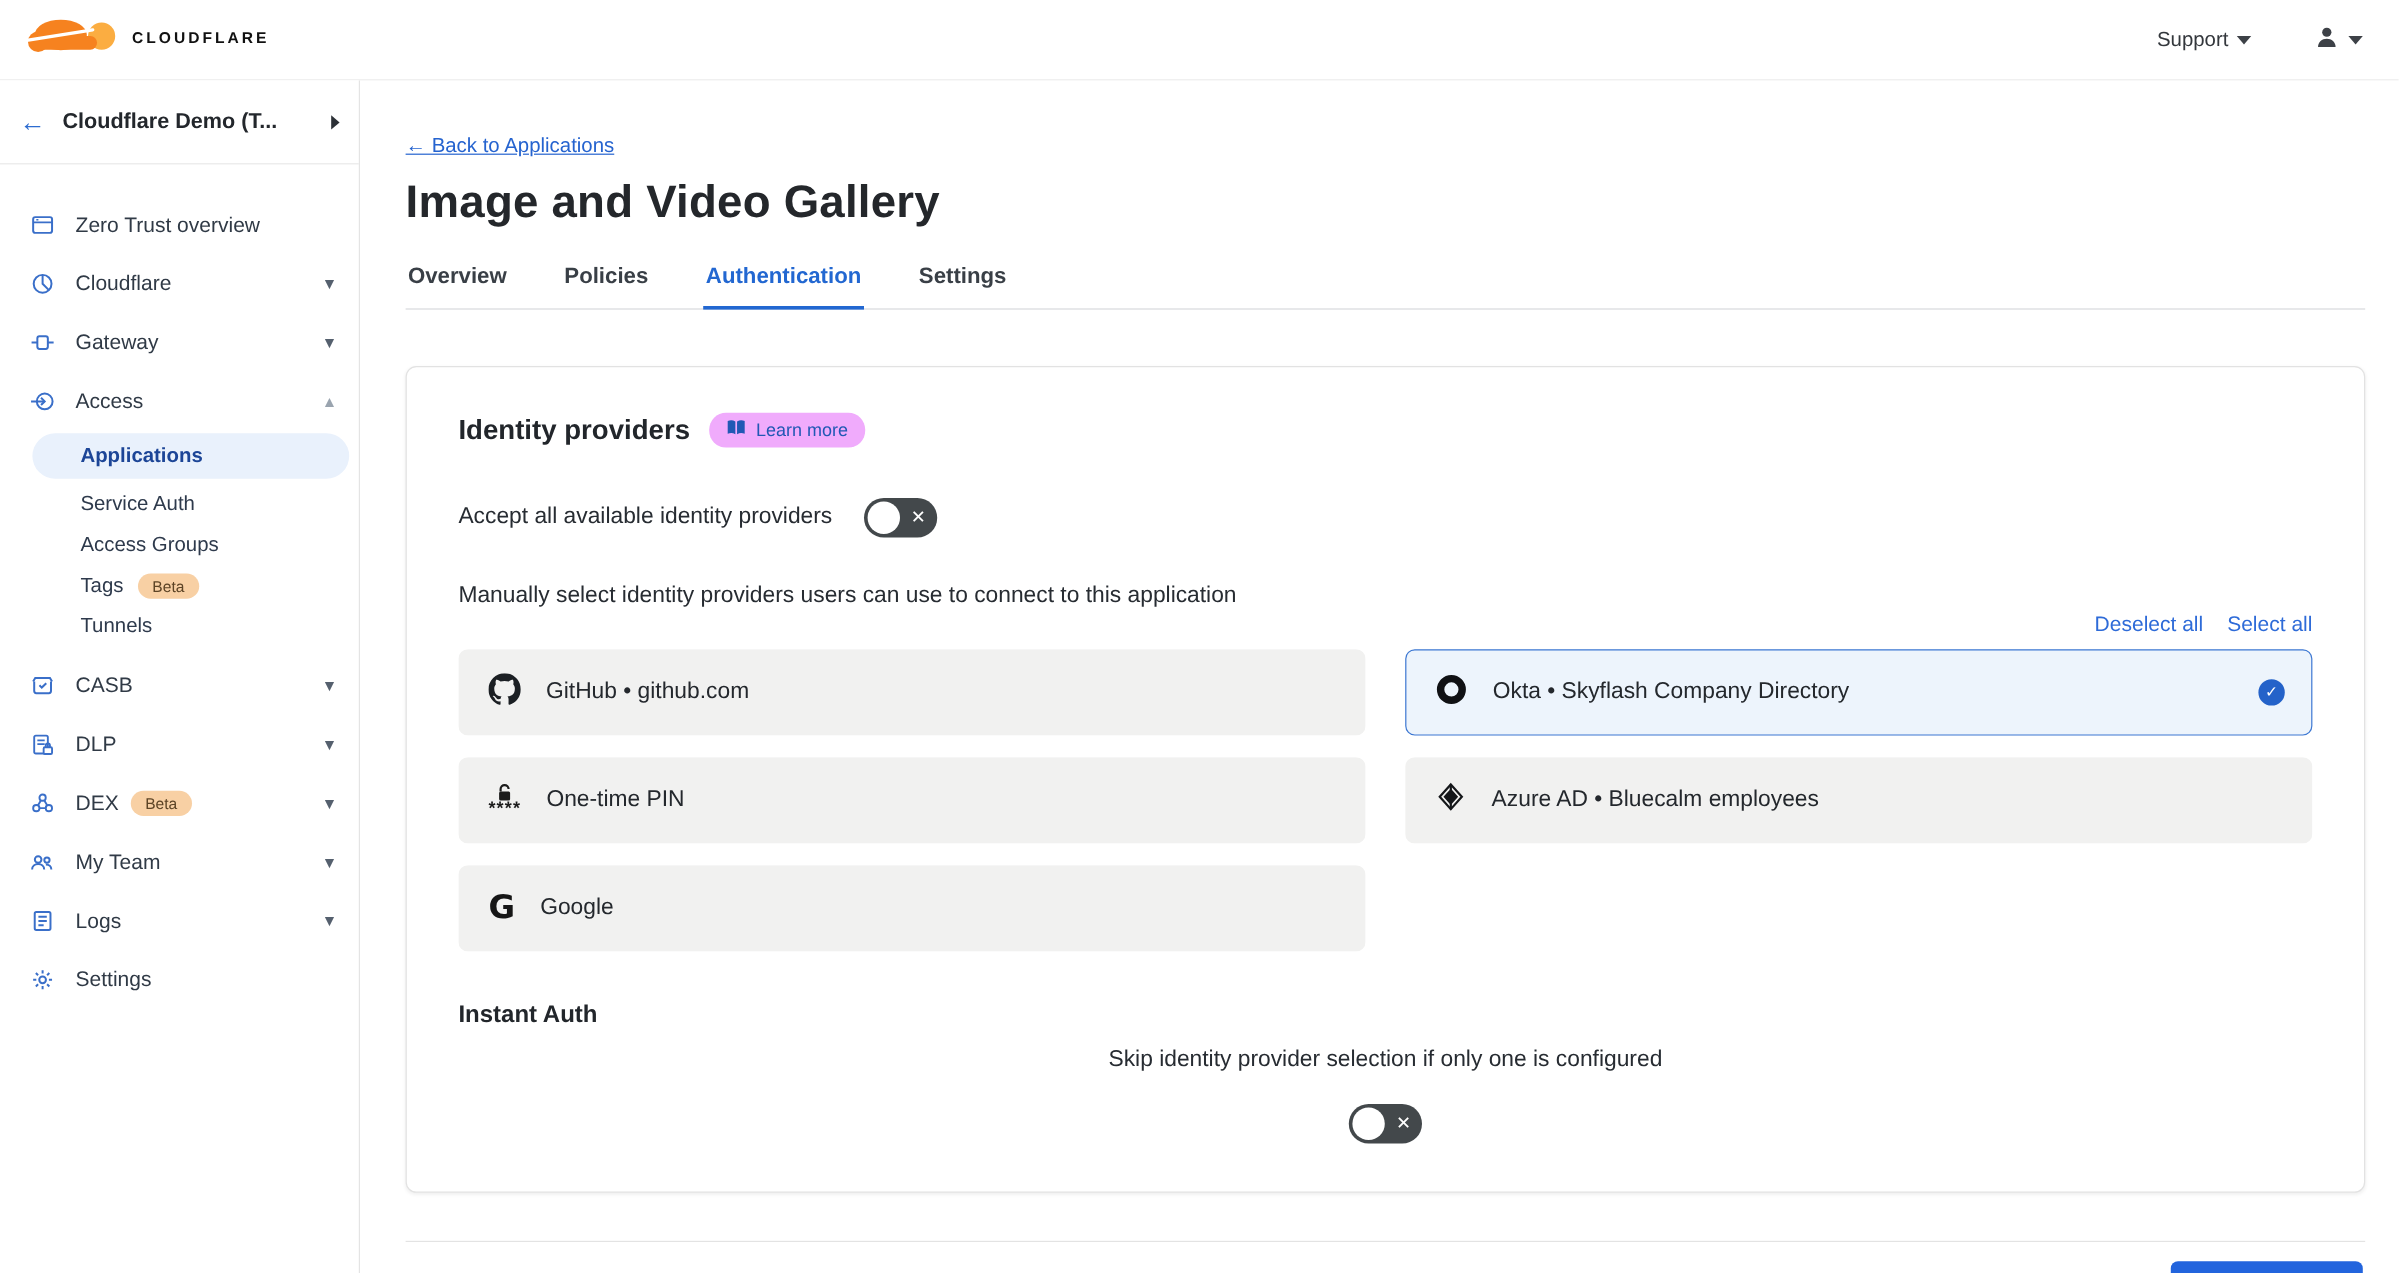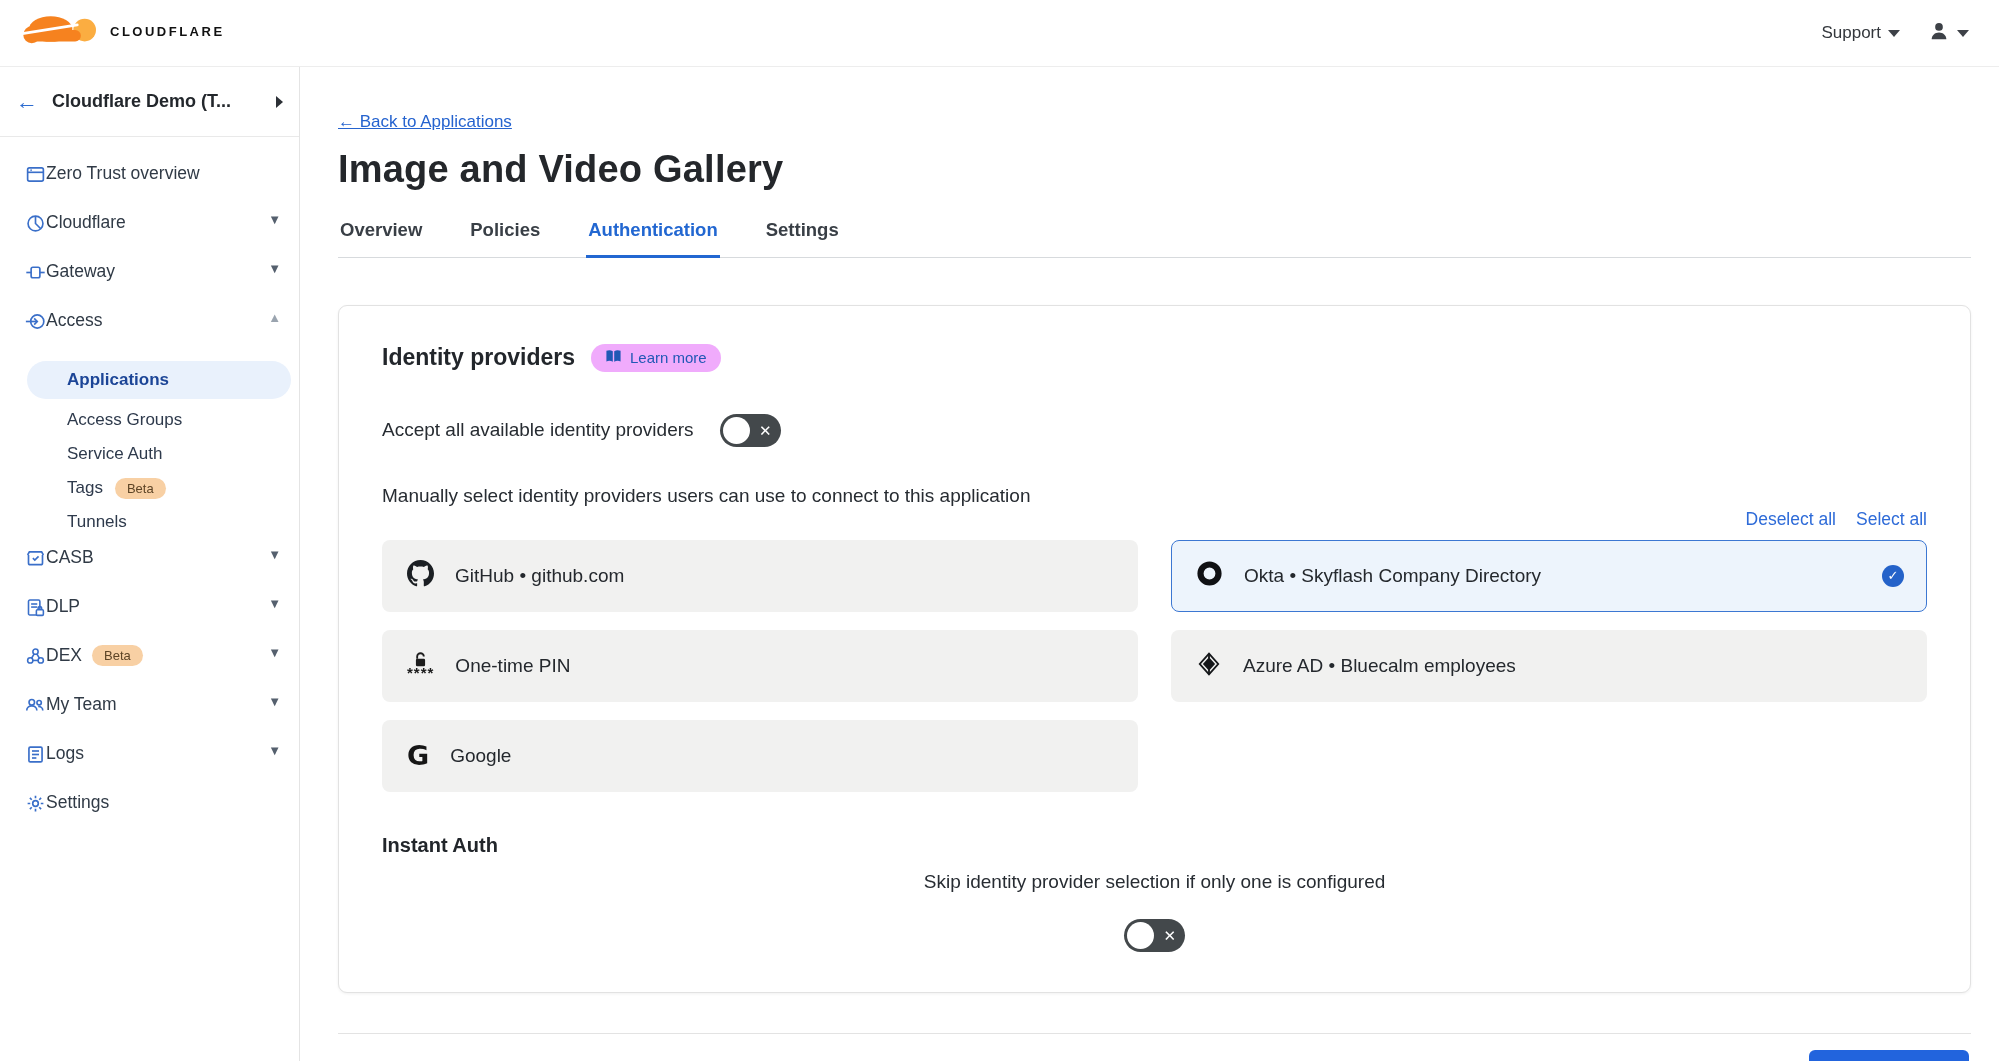--- a/index.html
+++ b/index.html
@@ -4,39 +4,39 @@
 <style>
   * { margin:0; padding:0; box-sizing:border-box; }
   html,body { width:1999px; height:1061px; background:#fff; overflow:hidden;
     font-family:"Liberation Sans", sans-serif; color:#2b3038; }
 
   
   .topbar { height:67px; display:flex; align-items:center; justify-content:space-between;
     padding:0 30px 0 12px; background:#fff; border-bottom:1px solid #ededed; }
   .brand { display:flex; flex-direction:row; align-items:center; margin-left:2px; }
   .brand-text { font-size:13px; font-weight:bold; letter-spacing:2.5px; color:#111; margin-top:-4px; }
-  .topbar-right { display:flex; align-items:center; gap:28px; }
+  .topbar-right { display:flex; align-items:center; gap:52px; }
   .support { display:flex; align-items:center; gap:7px; font-size:17px; color:#33373c; cursor:pointer; }
   .caret-down { width:0; height:0; border-left:6px solid transparent; border-right:6px solid transparent;
     border-top:7px solid #3d4147; display:inline-block; }
   .account { display:flex; align-items:center; gap:7px; cursor:pointer; }
 
   
   .shell { display:flex; height:994px; }
 
   
   .sidebar { width:300px; min-width:300px; background:#fff; border-right:1px solid #e4e4e4; }
   .team-row { height:70px; display:flex; align-items:center; padding:0 16px 0 16px;
     border-bottom:1px solid #e9e9e9; gap:14px; }
   .team-back { color:#2d6cd0; font-size:22px; line-height:1; cursor:pointer; }
   .team-name { font-size:18px; font-weight:bold; color:#23272c; flex:1; white-space:nowrap; overflow:hidden; }
   .team-caret { width:0; height:0; border-top:6px solid transparent; border-bottom:6px solid transparent;
     border-left:7px solid #2c3036; }
   .nav { padding-top:26px; }
-  .nav-item { height:49px; display:flex; align-items:flex-start; padding:0 18px 0 24px; cursor:pointer; }
+  .nav-item { height:49px; display:flex; align-items:center; padding:0 18px 0 24px; gap:17px; cursor:pointer; }
   .nav-ic { width:22px; height:22px; display:flex; align-items:center; justify-content:center; }
   .nav-label { font-size:17.5px; color:#303a46; flex:1; display:flex; align-items:center; gap:10px; }
   .chev { font-size:13px; color:#55606e; }
   .chev.up { color:#9aa4af; }
   .sub-list { margin:2px 0 8px 0; }
   .sub-item { height:34px; display:flex; align-items:center; padding-left:67px; font-size:17px;
     color:#2e3a4c; cursor:pointer; }
   .sub-item.active { margin:2px 8px 4px 27px; padding-left:40px; height:38px; border-radius:19px;
     background:#e9f1fc; color:#1c4597; font-weight:bold; }
   .beta-badge { background:#f8d0a4; color:#5d4426; font-size:13px; padding:3px 12px;
@@ -174,24 +174,24 @@
         </span>
         <span class="nav-label">Access</span>
         <span class="chev up">▲</span>
       </div>
 
       <div class="sub-list">
         <div class="sub-item active">
           <span>Applications</span>
         </div>
         <div class="sub-item">
+          <span>Service Auth</span>
+        </div>
+        <div class="sub-item">
           <span>Access Groups</span>
-        </div>
-        <div class="sub-item">
-          <span>Service Auth</span>
         </div>
         <div class="sub-item" style="gap:12px;">
           <span>Tags</span>
           <span class="beta-badge">Beta</span>
         </div>
         <div class="sub-item">
           <span>Tunnels</span>
         </div>
       </div>
 

